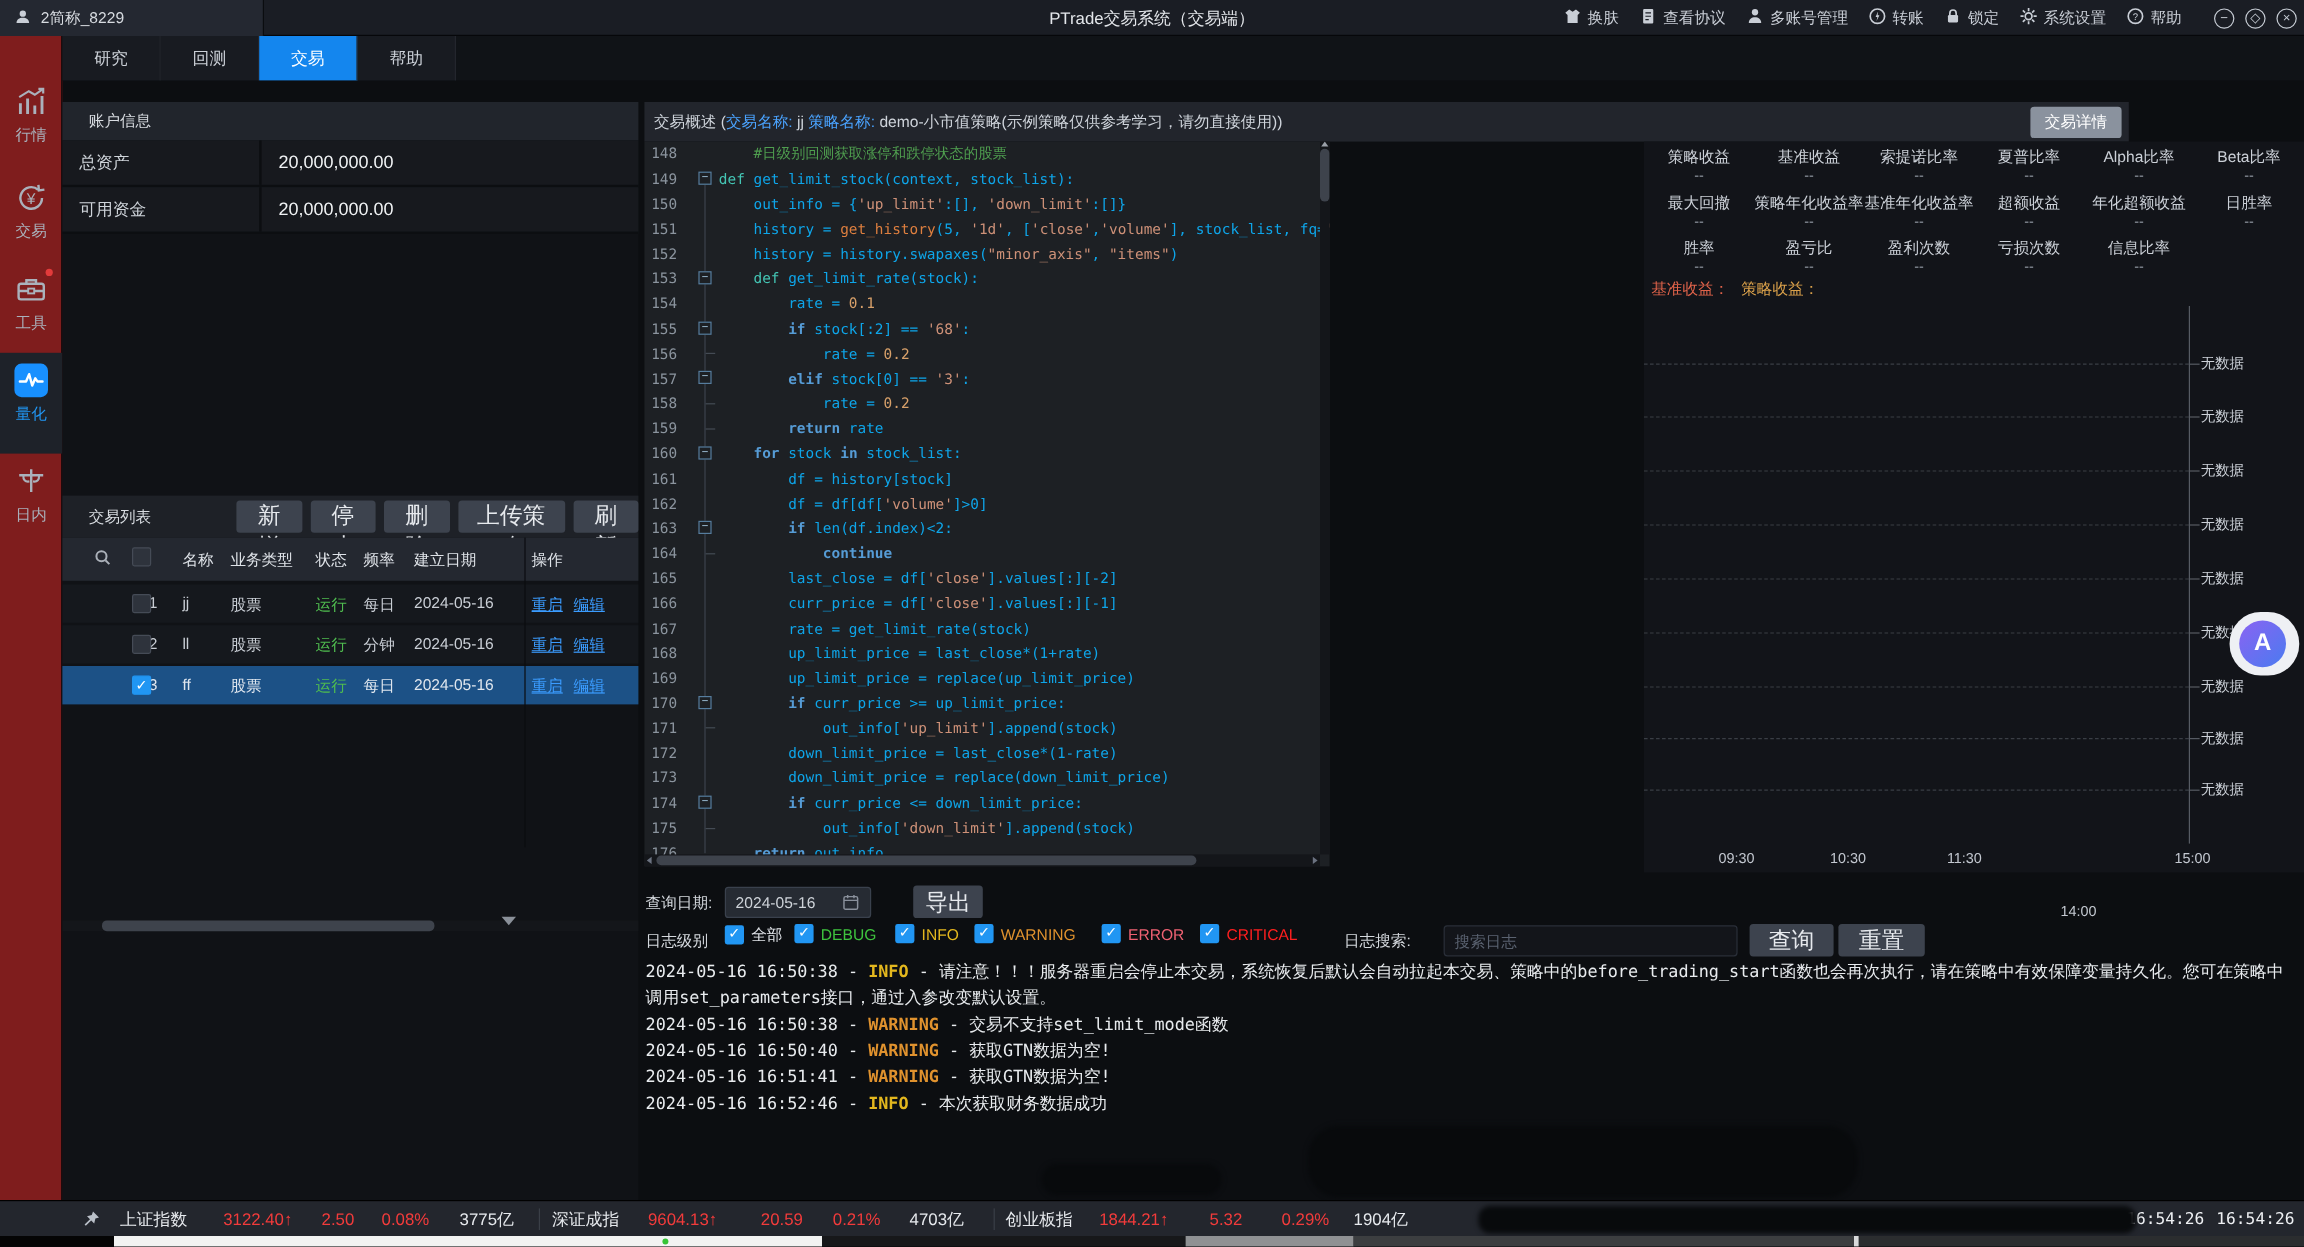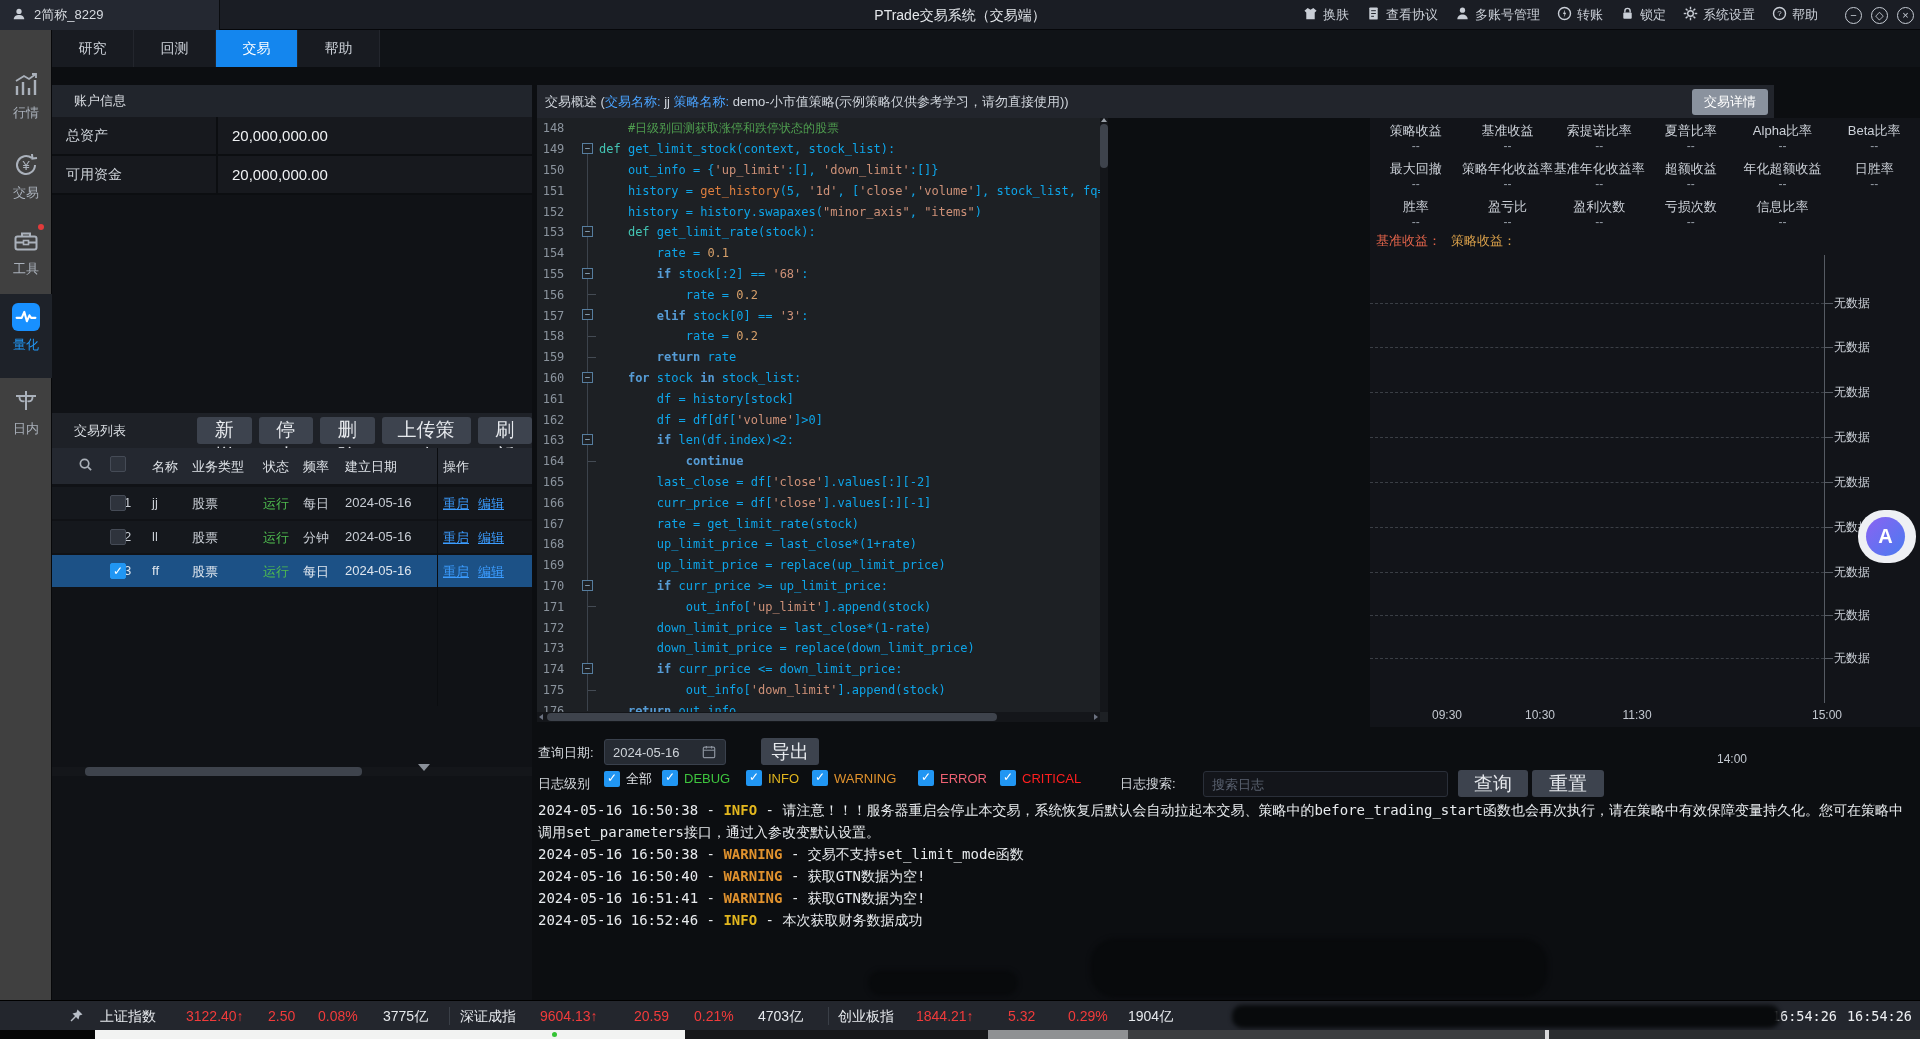--- a/index.html
+++ b/index.html
@@ -12,21 +12,21 @@
   .tb-left{position:absolute;left:0;top:0;width:220px;height:30px;background:#242831;border-right:1px solid #0a0c0f;
            display:flex;align-items:center;gap:8px;padding-left:12px;font-size:13px;color:#d7dbe0;}
   .tb-title{position:absolute;left:0;top:0;width:1920px;height:30px;text-align:center;line-height:30px;
             font-size:14px;color:#e4e7eb;pointer-events:none;}
   .tb-right{position:absolute;right:6px;top:0;height:30px;display:flex;align-items:center;gap:17px;}
   .tb-act{display:flex;align-items:center;gap:5px;font-size:13px;color:#c9ced6;cursor:pointer;}
   .winctl{display:flex;align-items:center;gap:9px;margin-left:10px;}
   .wbtn{width:17px;height:17px;border:1.4px solid #c6ccd4;border-radius:50%;color:#c6ccd4;
         font-size:11px;line-height:14px;text-align:center;}
   
-  .sidebar{position:absolute;left:0;top:30px;width:52px;height:970px;background:#404040;border-right:1px solid #07080a;}
+  .sidebar{position:absolute;left:0;top:30px;width:52px;height:970px;background:#7f1d1d;border-right:1px solid #07080a;}
   .si{position:absolute;left:0;width:52px;text-align:center;color:#a9b0ba;font-size:13px;cursor:pointer;}
   .si .si-icon{height:30px;display:flex;align-items:center;justify-content:center;}
   .si.active{background:#1e2229;padding-top:8px;}
   .si.active .si-label{color:#2196f3;}
   .si-label{margin-top:4px;}
   .wave-tile{width:28px;height:28px;background:#1890ff;border-radius:6px;display:flex;align-items:center;justify-content:center;}
   .badge-dot{position:absolute;right:8px;top:-2px;width:6px;height:6px;border-radius:50%;background:#e23b3b;}
   
   .tabbar{position:absolute;left:52px;top:30px;height:37px;width:1868px;background:#101317;display:flex;}
   .tab{width:82px;height:37px;line-height:37px;text-align:center;font-size:14px;color:#ccd1d8;

